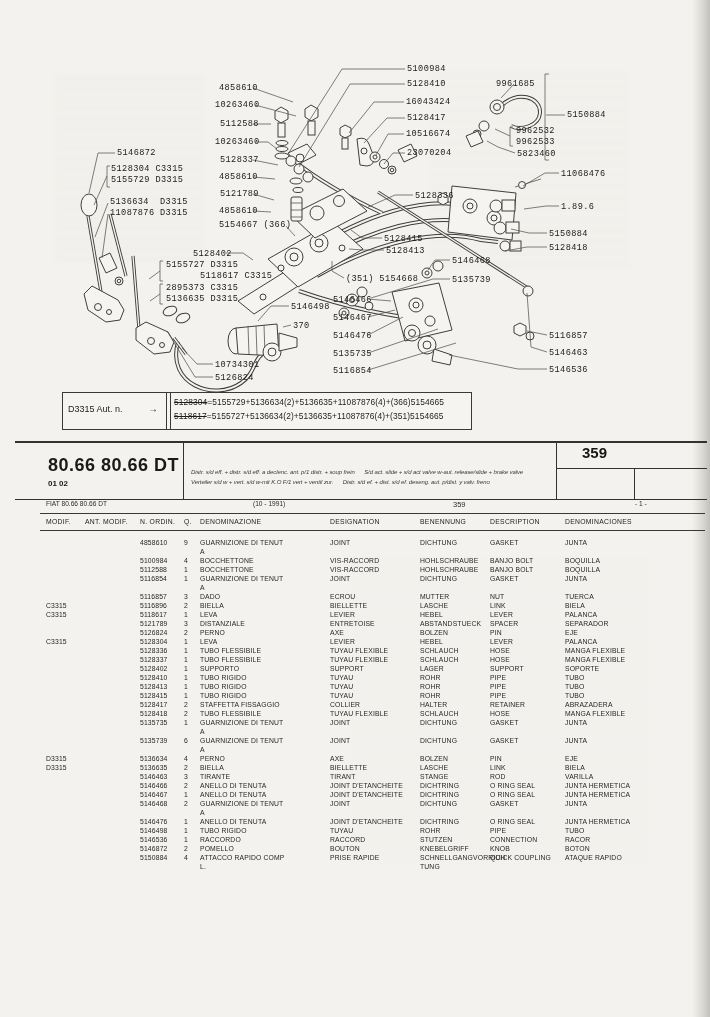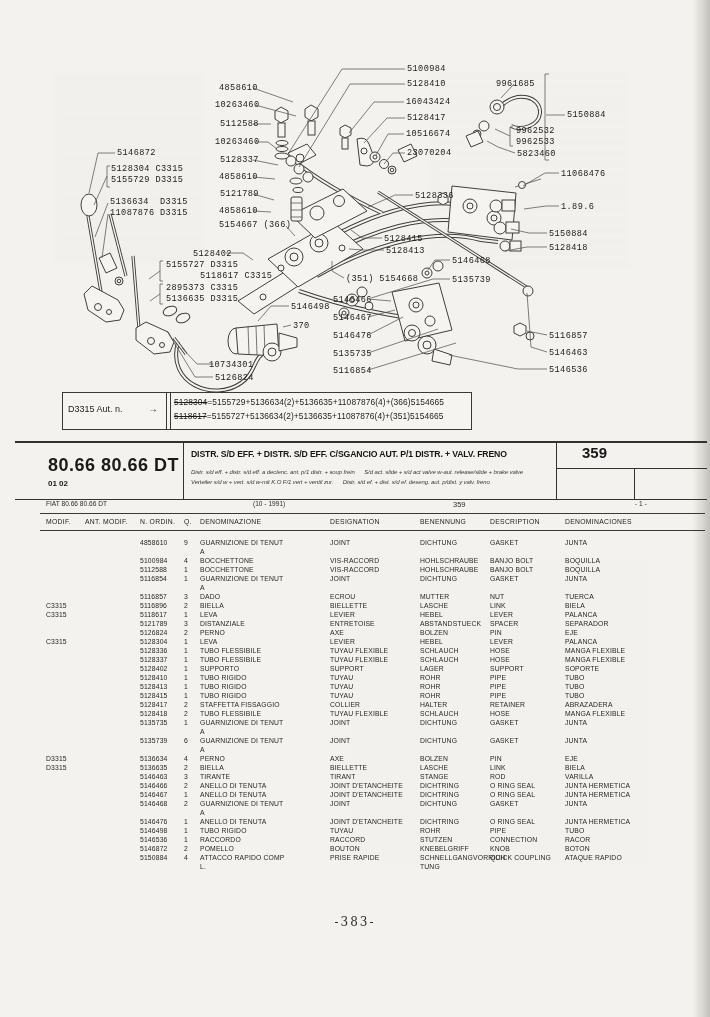--- a/index.html
+++ b/index.html
@@ -325,37 +325,36 @@
       <span class="dlabel" style="left: 333px; top: 296px;">5146466</span>
       <span class="dlabel" style="left: 333px; top: 314px;">5146467</span>
       <span class="dlabel" style="left: 333px; top: 332px;">5146476</span>
       <span class="dlabel" style="left: 333px; top: 350px;">5135735</span>
       <span class="dlabel" style="left: 333px; top: 367px;">5116854</span>
       <span class="dlabel" style="left: 549px; top: 332px;">5116857</span>
       <span class="dlabel" style="left: 549px; top: 349px;">5146463</span>
       <span class="dlabel" style="left: 549px; top: 366px;">5146536</span>
       <span class="dlabel" style="left: 291px; top: 303px;">5146498</span>
       <span class="dlabel" style="left: 293px; top: 322px;">370</span>
-      <span class="dlabel" style="left: 209px; top: 361px;">10734301</span>
+      <span class="dlabel" style="left: 215px; top: 361px;">10734301</span>
       <span class="dlabel" style="left: 215px; top: 374px;">5126824</span>
     </div>
 
   <div class="refbox">
     <span class="lbl">D3315 Aut. n.</span>
     <span class="arr">→</span>
     <span class="div"></span>
     <span class="fline f1"><span class="struck">5128304</span><span>=5155729+5136634(2)+5136635+11087876(4)+(366)5154665</span></span>
     <span class="fline f2"><span class="struck">5118617</span><span>=5155727+5136634(2)+5136635+11087876(4)+(351)5154665</span></span>
   </div>
 
   <div class="band">
     <span class="model">80.66 80.66 DT</span>
     <span class="code">01 02</span>
     <span class="vd1"></span>
-    <span class="title">DISTR. S/D EFF. + DISTR. S/D EFF. C/SGANCIO AUT. P/1 DISTR. + VALV. FRENO</span>
     <span class="sub s1">Distr. s/d eff. + distr. s/d eff. a declenc. ant. p/1 distr. + soup frein      S/d act. slide + s/d act valve w-aut. release/slide + brake valve</span>
     <span class="sub s2">Verteiler s/d w + vert. s/d w-mit K.O F/1 vert + ventil zur.      Distr. s/d ef. + dist. s/d ef. deseng. aut. p/dist. y valv. freno</span>
     <span class="vd2"></span>
     <span class="pref">359</span>
     <span class="prule"></span>
     <span class="pstub"></span>
   </div>
 
   <div class="tmeta">
     <span class="tm-model">FIAT 80.66 80.66 DT</span>
@@ -723,14 +722,13 @@
 L.</span>
           <span class="tcell">PRISE RAPIDE</span>
           <span class="tcell">SCHNELLGANGVORRICH
 TUNG</span>
           <span class="tcell">QUICK COUPLING</span>
           <span class="tcell">ATAQUE RAPIDO</span>
         </div>
       </div>
   </div>
 
-  <div class="pagenum">-383-</div>
 </div>
 
 </body></html>

